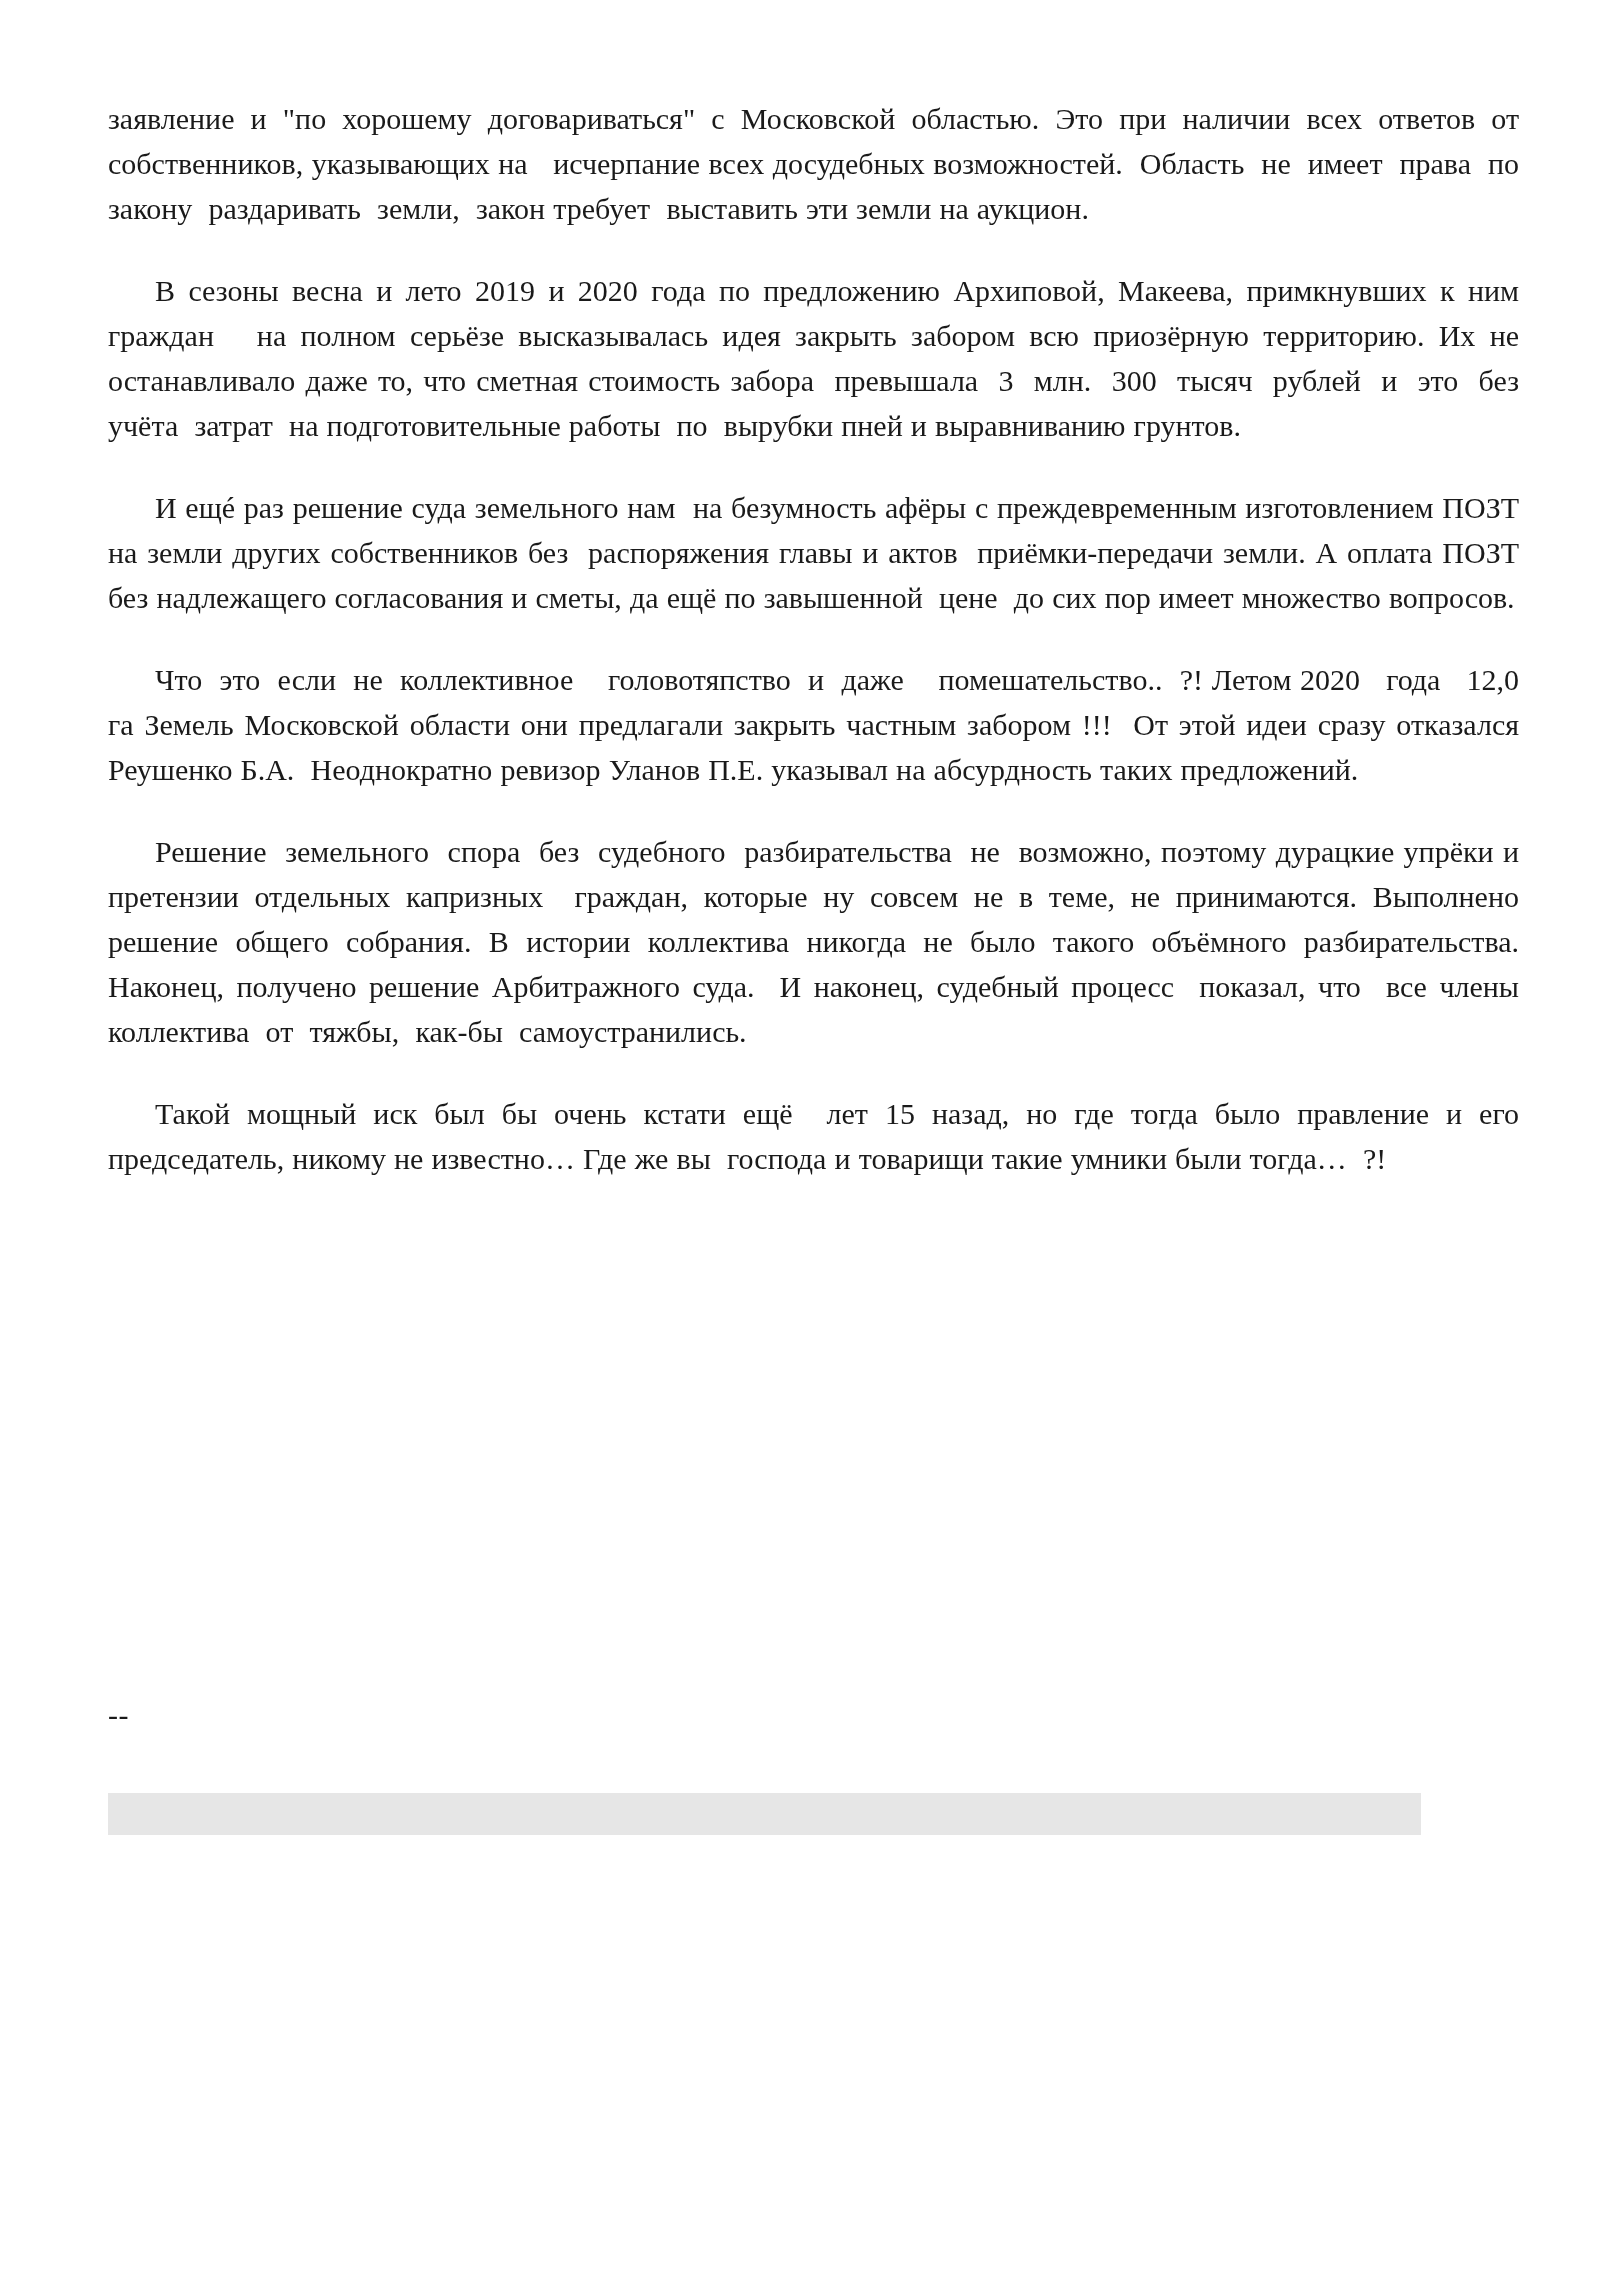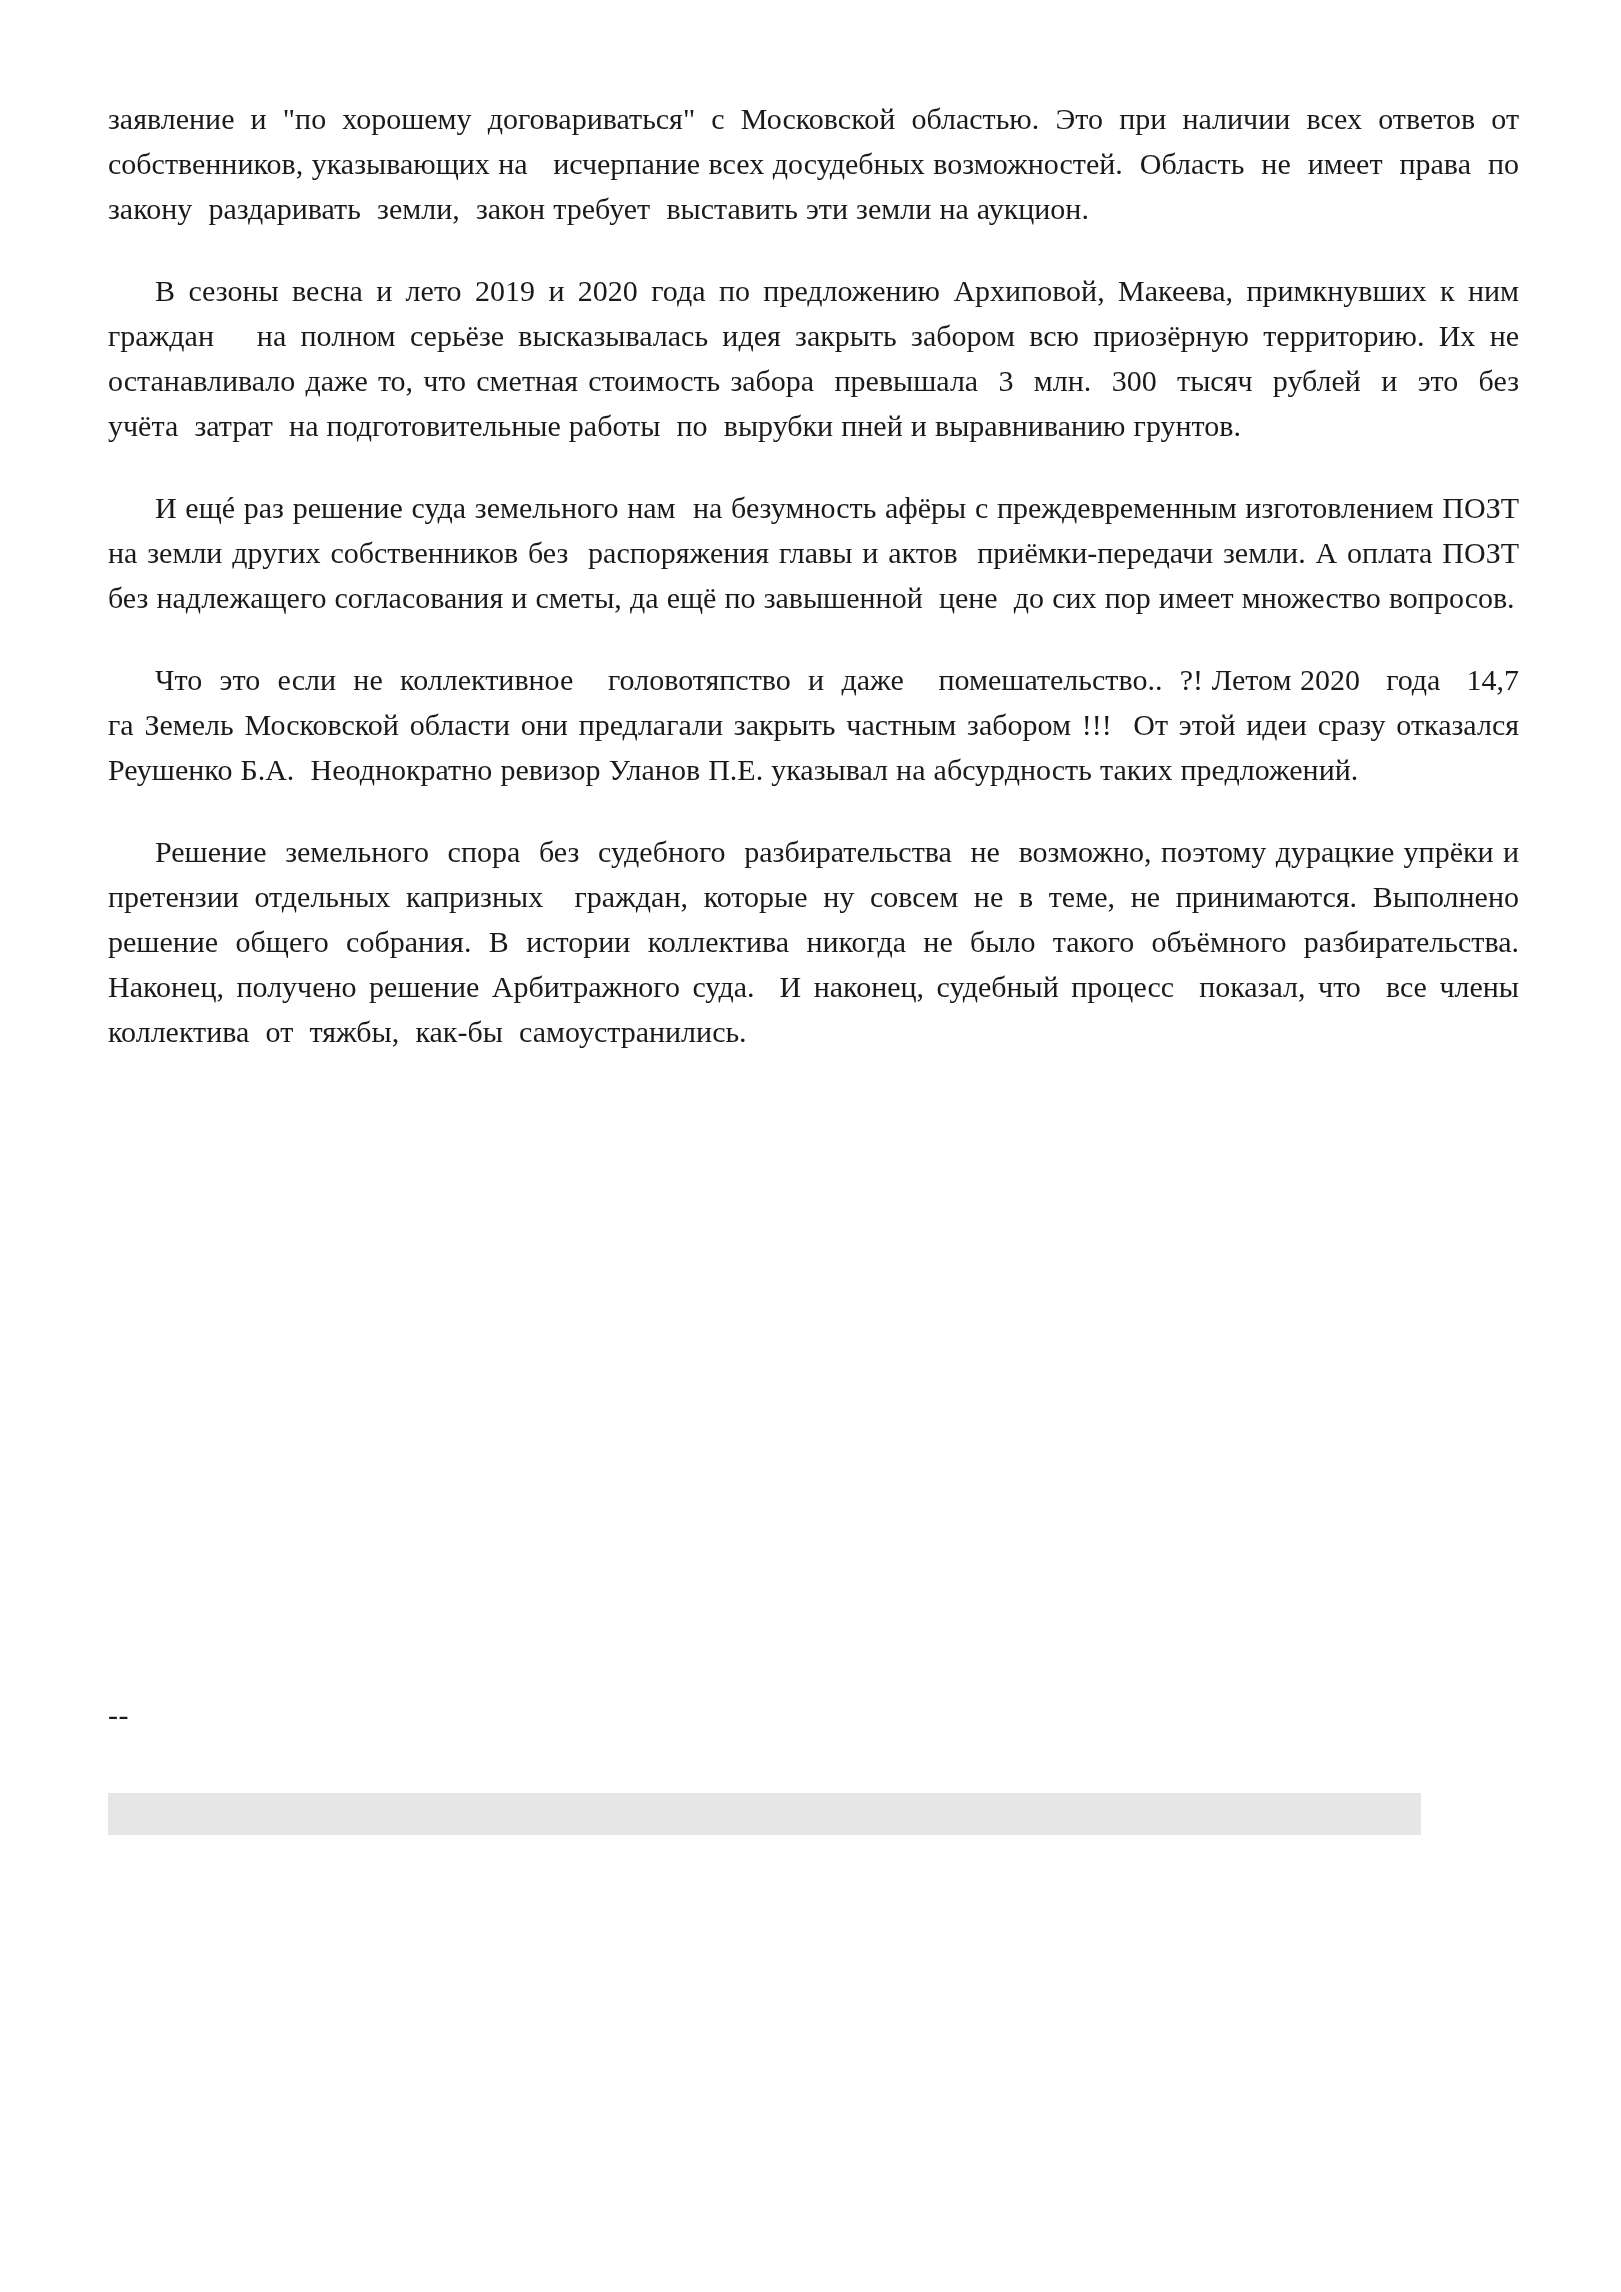--- a/index.html
+++ b/index.html
@@ -75,24 +75,25 @@
 <div class="page">
 
   <div class="content">
 
     <p class="para gap-lg">заявление и "по хорошему договариваться" с Московской областью. Это при наличии всех ответов от собственников, указывающих на   исчерпание всех досудебных возможностей.  Область  не  имеет  права  по  закону  раздаривать  земли,  закон требует  выставить эти земли на аукцион.</p>
 
     <p class="para indent gap-lg">В сезоны весна и лето 2019 и 2020 года по предложению Архиповой, Макеева, примкнувших к ним граждан   на полном серьёзе высказывалась идея закрыть забором всю приозёрную территорию. Их не останавливало даже то, что сметная стоимость забора  превышала  3  млн.  300  тысяч  рублей  и  это  без  учёта  затрат  на подготовительные работы  по  вырубки пней и выравниванию грунтов.</p>
 
     <p class="para indent gap-lg">И ещé раз решение суда земельного нам  на безумность афёры с преждевременным изготовлением ПОЗТ на земли других собственников без  распоряжения главы и актов  приёмки-передачи земли. А оплата ПОЗТ без надлежащего согласования и сметы, да ещё по завышенной  цене  до сих пор имеет множество вопросов.</p>
 
-    <p class="para indent gap-lg">Что  это  если  не  коллективное    головотяпство  и  даже    помешательство..  ?! Летом 2020   года   14,7 га Земель Московской области они предлагали закрыть частным забором !!!  От этой идеи сразу отказался Реушенко Б.А.  Неоднократно ревизор Уланов П.Е. указывал на абсурдность таких предложений.</p>
+    <p class="para indent gap-lg">Что  это  если  не  коллективное    головотяпство  и  даже    помешательство..  ?! Летом 2020   года   12,0 га Земель Московской области они предлагали закрыть частным забором !!!  От этой идеи сразу отказался Реушенко Б.А.  Неоднократно ревизор Уланов П.Е. указывал на абсурдность таких предложений.</p>
 
     <p class="para indent gap-lg">Решение  земельного  спора  без  судебного  разбирательства  не  возможно, поэтому дурацкие упрёки и претензии отдельных капризных  граждан, которые ну совсем не в теме, не принимаются. Выполнено решение общего собрания. В истории коллектива никогда не было такого объёмного разбирательства. Наконец, получено решение Арбитражного суда.  И наконец, судебный процесс  показал, что  все члены коллектива  от  тяжбы,  как-бы  самоустранились.</p>
 
+    <p class="para indent gap-lg">Такой мощный иск был бы очень кстати ещё  лет 15 назад, но где тогда было правление и его председатель, никому не известно… Где же вы  господа и товарищи такие умники были тогда…  ?!</p>
 
 
   </div>
 
   <div class="sig-dashes">--</div>
 
   <div class="grey-bar"></div>
 
 </div>
 

